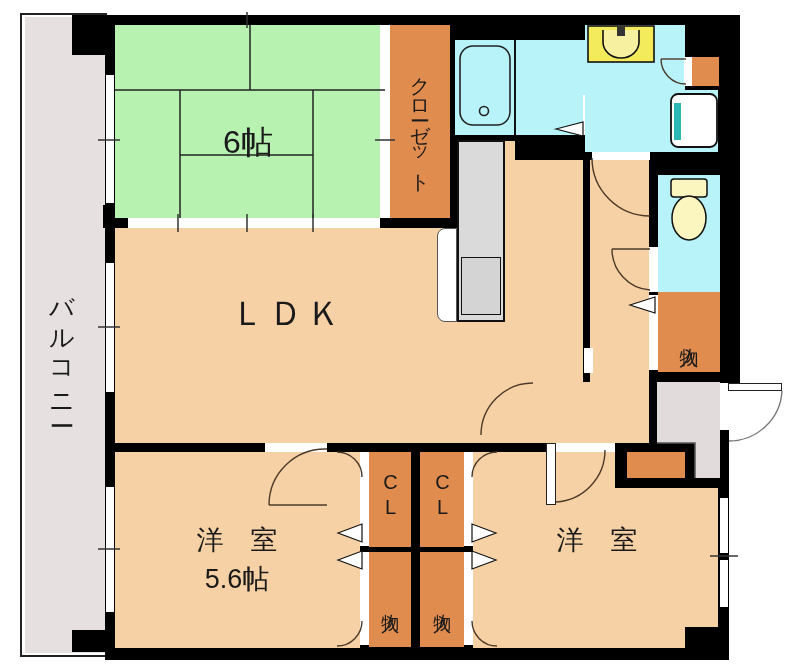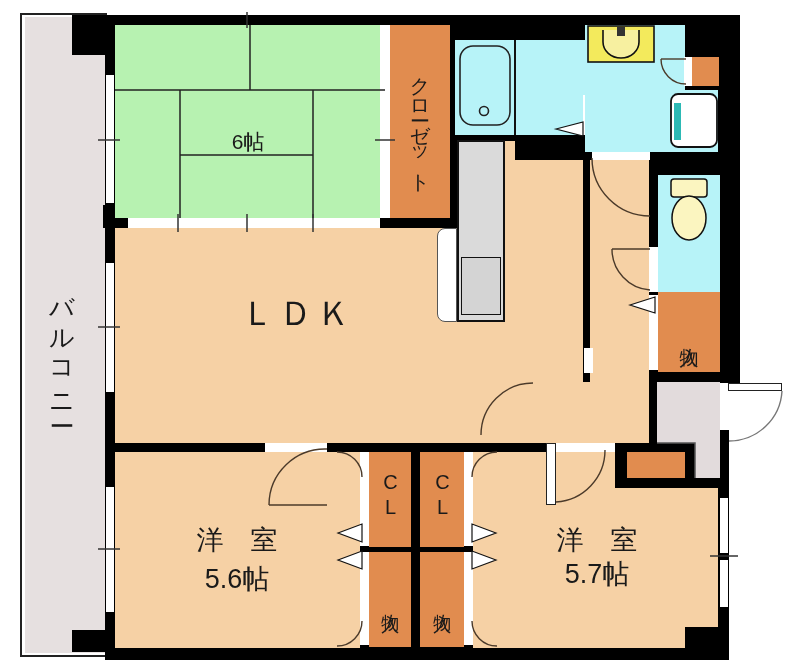--- a/index.html
+++ b/index.html
@@ -158,32 +158,31 @@
       <polygon points="630,305 655,297 655,313"></polygon>
       <polygon points="338,533 362,524 362,542"></polygon>
       <polygon points="338,560 362,551 362,569"></polygon>
       <polygon points="496,533 472,524 472,542"></polygon>
       <polygon points="496,560 472,551 472,569"></polygon>
     </g>
   </svg>
 
   <div class="lbl vtext" style="left:44px;top:228px;width:36px;height:240px;font-size:25px;letter-spacing:5px;">バルコニー</div>
 
-  <div class="lbl" style="left:148px;top:127px;width:200px;height:30px;font-size:21px;">6帖</div>
+  <div class="lbl" style="left:148px;top:127px;width:200px;height:30px;font-size:32px;">6帖</div>
 
   <div class="lbl vtext" style="left:404px;top:32px;width:32px;height:182px;font-size:20px;letter-spacing:1px;">クローゼット</div>
 
-  <div class="lbl" style="left:198px;top:295px;width:200px;height:38px;font-size:34px;letter-spacing:4px;">ＬＤＫ</div>
+  <div class="lbl" style="left:188px;top:295px;width:200px;height:38px;font-size:34px;letter-spacing:4px;">ＬＤＫ</div>
 
   <div class="lbl vtext" style="left:674px;top:298px;width:30px;height:70px;font-size:19px;">物入</div>
 
   <div class="lbl vtext" style="left:369px;top:458px;width:42px;height:75px;font-size:20px;letter-spacing:3px;">CL</div>
   <div class="lbl vtext" style="left:420px;top:458px;width:44px;height:75px;font-size:20px;letter-spacing:3px;">CL</div>
   <div class="lbl vtext" style="left:369px;top:562px;width:42px;height:75px;font-size:18px;">物入</div>
   <div class="lbl vtext" style="left:420px;top:562px;width:44px;height:75px;font-size:18px;">物入</div>
 
   <div class="lbl" style="left:137px;top:526px;width:200px;height:30px;font-size:27px;">洋　室</div>
   <div class="lbl" style="left:137px;top:565px;width:200px;height:30px;font-size:27px;">5.6帖</div>
 
   <div class="lbl" style="left:497px;top:526px;width:200px;height:30px;font-size:27px;">洋　室</div>
-  <div class="lbl" style="left:497px;top:560px;width:200px;height:30px;font-size:27px;">5.7帖</div>
 
 </div>
 
 </body></html>

